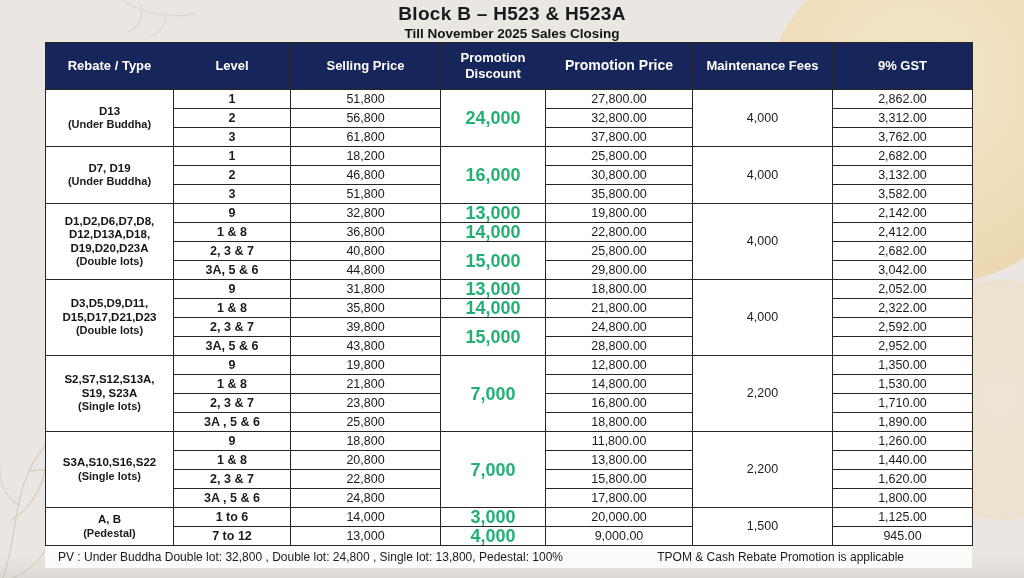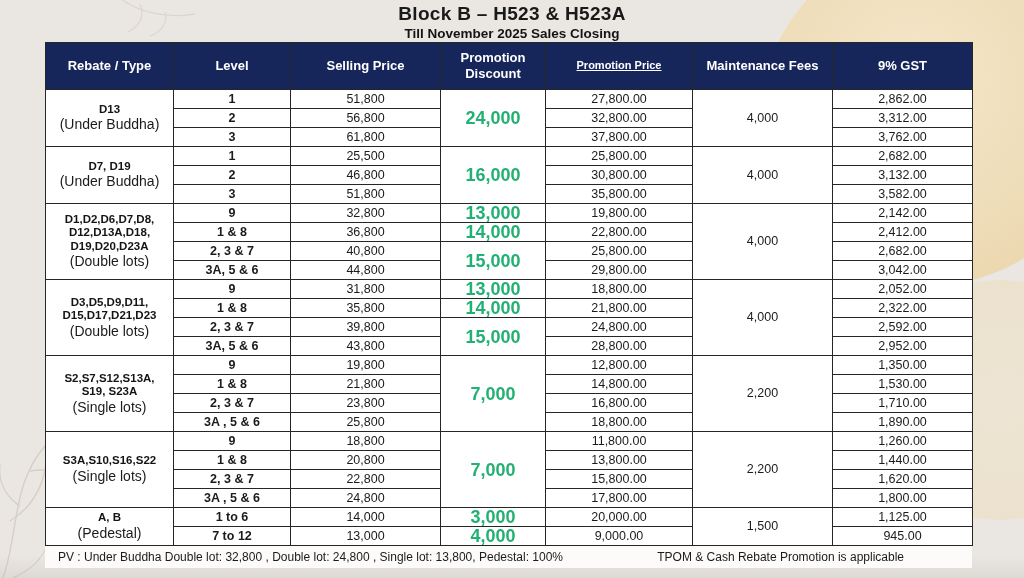--- a/index.html
+++ b/index.html
@@ -40,27 +40,27 @@
     text-align: center; vertical-align: middle;
     padding: 0; overflow: hidden;
     background: #fff;
   }
   .price-table thead th {
     background: var(--header-bg, #17265a);
     color: #ffffff; font-weight: bold; font-size: 13px;
     height: 46px; line-height: 1.25;
     padding: 0 6px;
   }
-  .price-table thead th:nth-child(5) { font-size: 11px; text-decoration: underline; }
+  .price-table thead th:nth-child(5) { font-size: 14px; }
   .price-table tbody td { height: 18px; font-size: 12.5px; color: #1b1b1b; line-height: 1; }
   .price-table td.level { font-weight: bold; }
   .price-table td.discount { font-weight: bold; color: var(--accent-green, #22b173); font-size: 18px; }
   .price-table td.facing { padding: 1px 2px; }
   .facing-main { font-weight: bold; font-size: 11.5px; line-height: 1.18; color: #141414; }
-  .facing-sub { font-size: 14px; line-height: 1.2; color: #1b1b1b; }
+  .facing-sub { font-size: 11px; line-height: 1.2; color: #1b1b1b; font-weight: bold; }
 
   .table-footer {
     position: absolute; left: 45px; top: 546px; width: 927px; height: 22px;
     background: #fcfbfa;
     display: flex; justify-content: space-between; align-items: center;
     box-sizing: border-box; padding: 0 68px 0 13px;
     font-size: 12px; color: #1b1b1b;
   }
 </style>
 </head>
@@ -139,21 +139,21 @@
             <td>61,800</td>
             <td>37,800.00</td>
             <td>3,762.00</td>
           </tr>
           <tr>
             <td class="facing" rowspan="3">
               <div class="facing-main">D7, D19</div>
               <div class="facing-sub">(Under Buddha)</div>
             </td>
             <td class="level">1</td>
-            <td>25,500</td>
+            <td>18,200</td>
             <td class="discount" rowspan="3">16,000</td>
             <td>25,800.00</td>
             <td rowspan="3">4,000</td>
             <td>2,682.00</td>
           </tr>
           <tr>
             <td class="level">2</td>
             <td>46,800</td>
             <td>30,800.00</td>
             <td>3,132.00</td>

